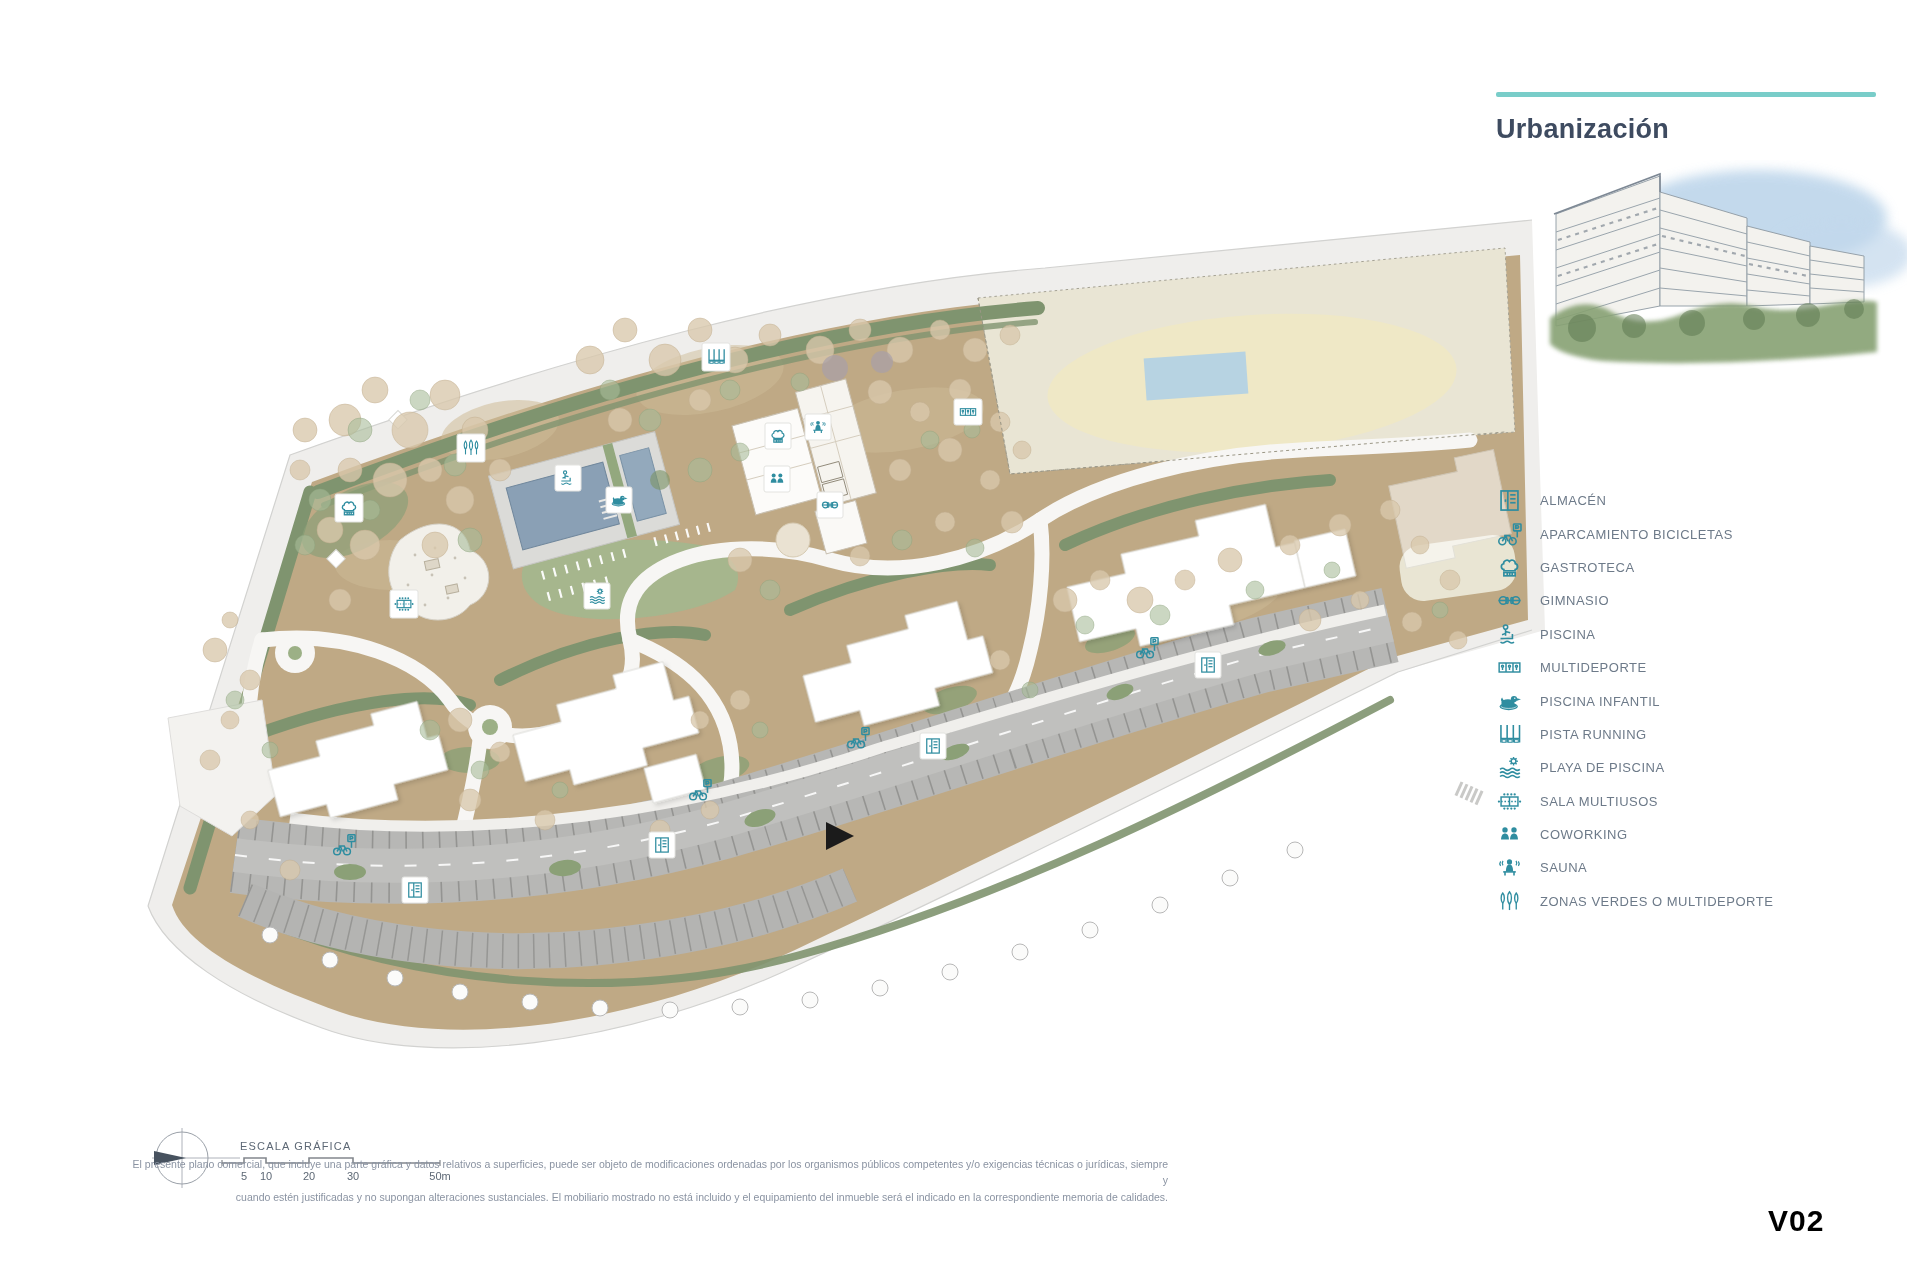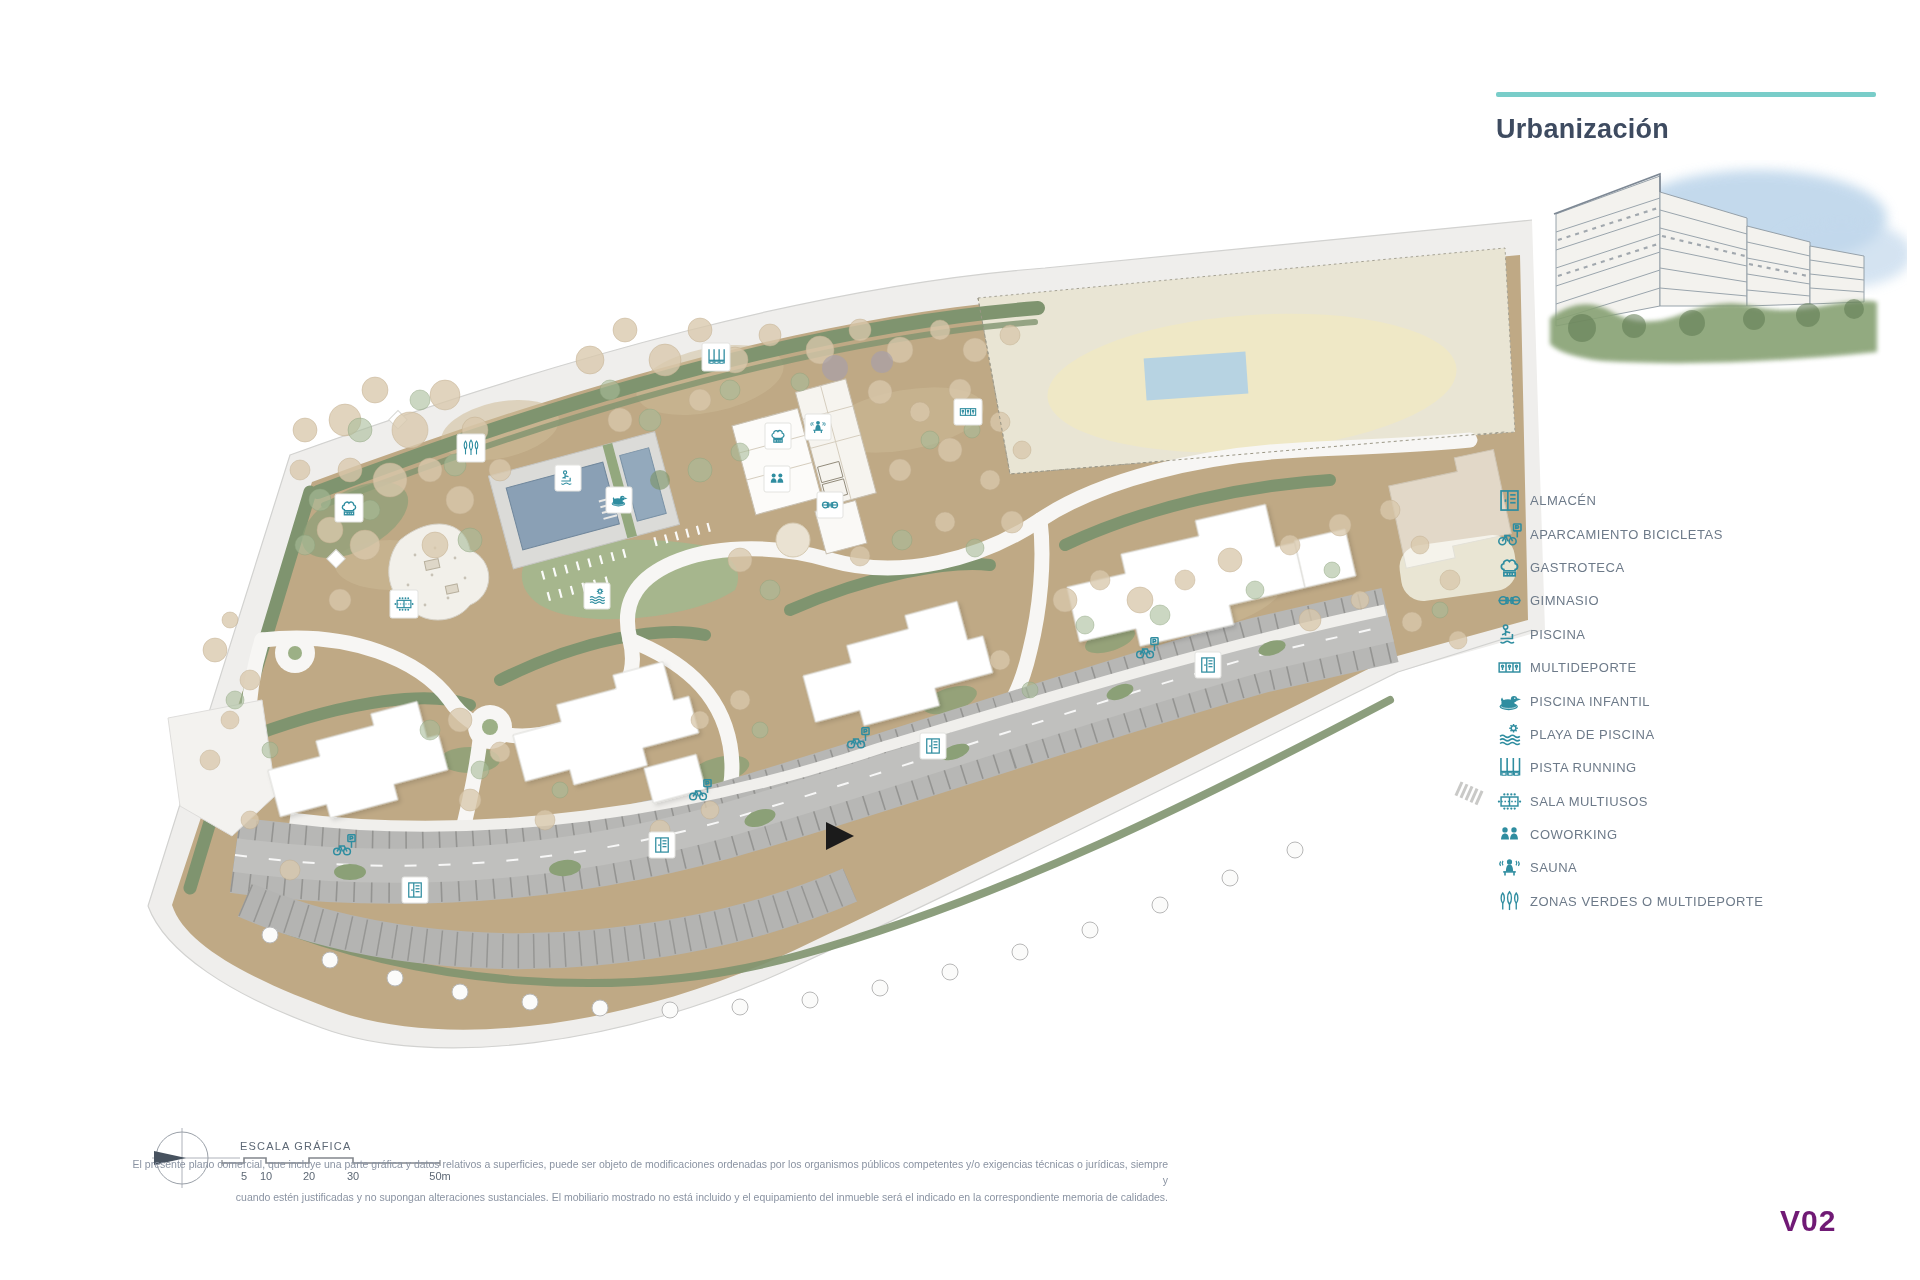--- a/index.html
+++ b/index.html
@@ -7,24 +7,24 @@
         font-family:"Liberation Sans", sans-serif;text-align:right;}
   .plan-svg{position:absolute;left:0;top:0;}
   
   .divider{position:absolute;left:1496px;top:92px;width:380px;height:5px;background:#79cdc9;border-radius:2px;}
   .panel-title{position:absolute;left:1496px;top:114px;font-size:27px;font-weight:700;color:#3e4b60;letter-spacing:.3px;}
   .hero{position:absolute;left:1542px;top:156px;width:365px;height:214px;}
   .legend{position:absolute;left:1496px;top:484px;width:400px;}
   .lrow{display:flex;align-items:center;height:33.4px;}
   .licon{width:34px;height:30px;display:flex;align-items:center;justify-content:flex-start;color:#2f8da0;flex:0 0 34px;}
   .licon svg{width:27px;height:27px;}
-  .llabel{font-size:13px;color:#6d7a89;letter-spacing:.5px;white-space:nowrap;}
+  .llabel{font-size:13px;color:#6d7a89;letter-spacing:.5px;margin-left:10px;white-space:nowrap;}
   
   .footer{position:absolute;left:128px;top:1156px;width:1040px;font-size:10.5px;line-height:1.55;color:#8a93a2;}
-  .version{position:absolute;left:1768px;top:1204px;font-size:30px;font-weight:700;color:#701a75;letter-spacing:1px;margin-left:12px;}
+  .version{position:absolute;left:1768px;top:1204px;font-size:30px;font-weight:700;color:#000000;letter-spacing:1px;}
   .scale-title{position:absolute;left:240px;top:1140px;font-size:11px;color:#5d6875;letter-spacing:1.2px;}
   .scale-ticks span{position:absolute;top:1170px;transform:translateX(-50%);font-size:11px;color:#5d6875;}
   
   .tb{fill:#d8c8ac;fill-opacity:.78;stroke:#c0ae8f;stroke-opacity:.45;}
   .tg{fill:#a9bc99;fill-opacity:.6;stroke:#8fa47e;stroke-opacity:.45;}
   .td{fill:#7d9468;fill-opacity:.62;}
   .tp{fill:#a89fa8;fill-opacity:.7;}
   .to{fill:#fbfbfa;stroke:#b8b8b8;stroke-width:1;}
   .rd{fill:none;stroke:#f7f6f4;stroke-width:15;stroke-linecap:round;}
   .gs{fill:none;stroke:#7f946f;stroke-linecap:round;}
@@ -652,32 +652,32 @@
         <span class="licon">
           <svg viewBox="0 0 24 24">
             <use href="#i-piscina-inf"></use>
           </svg>
         </span>
         <span class="llabel">PISCINA INFANTIL</span>
       </div>
   <div class="lrow">
         <span class="licon">
           <svg viewBox="0 0 24 24">
+            <use href="#i-pista"></use>
+          </svg>
+        </span>
+        <span class="llabel">PISTA RUNNING</span>
+      </div>
+  <div class="lrow">
+        <span class="licon">
+          <svg viewBox="0 0 24 24">
             <use href="#i-playa"></use>
           </svg>
         </span>
         <span class="llabel">PLAYA DE PISCINA</span>
-      </div>
-  <div class="lrow">
-        <span class="licon">
-          <svg viewBox="0 0 24 24">
-            <use href="#i-pista"></use>
-          </svg>
-        </span>
-        <span class="llabel">PISTA RUNNING</span>
       </div>
   <div class="lrow">
         <span class="licon">
           <svg viewBox="0 0 24 24">
             <use href="#i-sala"></use>
           </svg>
         </span>
         <span class="llabel">SALA MULTIUSOS</span>
       </div>
   <div class="lrow">

